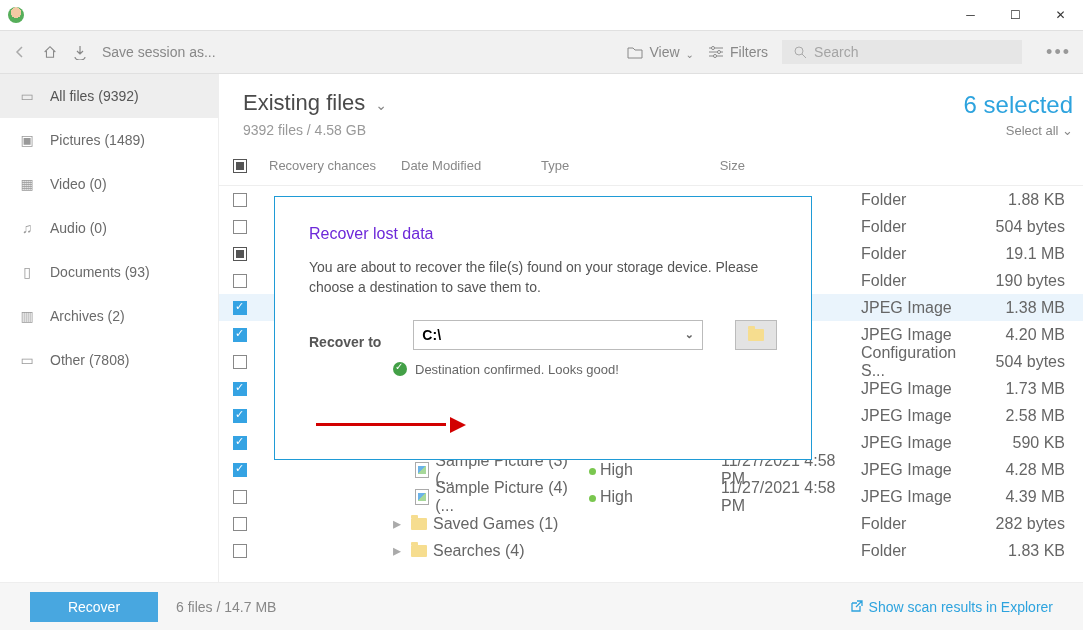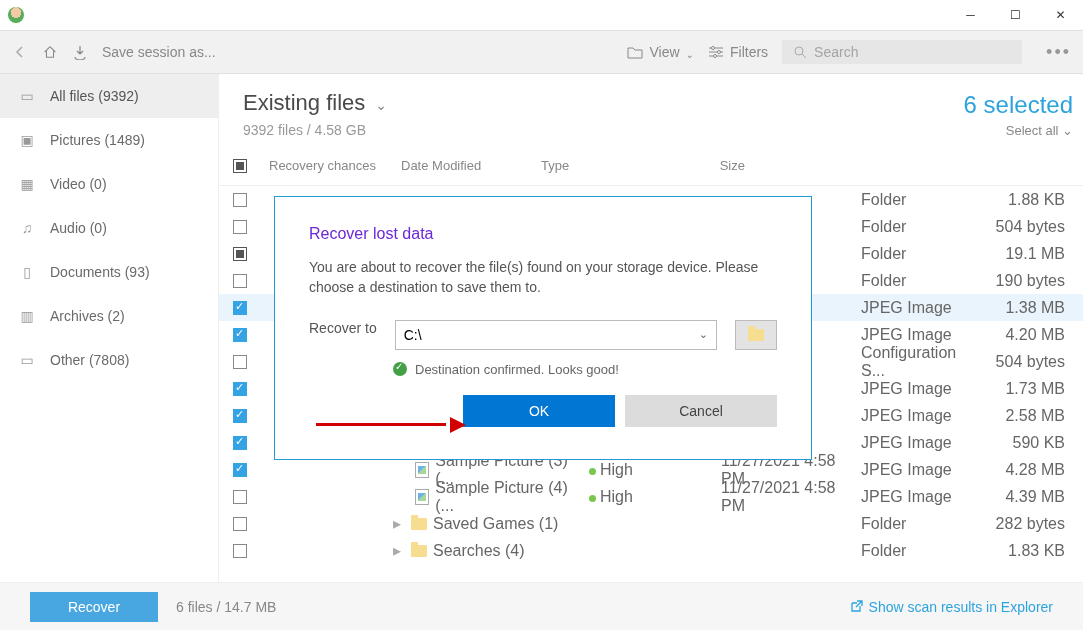--- a/index.html
+++ b/index.html
@@ -60,21 +60,21 @@
 .dot.g { background:#7ac74f; }
 
 .footer { height: 48px; background: #f6f6f6; display: flex; align-items: center; padding: 0 30px; gap: 18px; border-top:1px solid #eee; }
 .recover-btn { background: #48a7e0; color: #fff; border: none; width: 128px; height: 30px; font-size: 14px; }
 .footer .info { color: #888; font-size: 14px; }
 .footer .explorer { margin-left: auto; color: #2da3de; font-size: 14px; display:flex; align-items:center; gap:6px; }
 
 .modal { position: absolute; left: 274px; top: 196px; width: 538px; height: 264px; background: #fff; border: 1px solid #1f9bd6; padding: 28px 34px; z-index: 50; }
 .modal h2 { font-size: 16px; font-weight: 400; color: #6d28d9; margin-bottom: 14px; }
 .modal .msg { font-size: 14px; color: #555; line-height: 1.45; margin-bottom: 22px; }
-.modal .dest-row { display: flex; align-items: flex-start; gap: 18px; }
+.modal .dest-row { display: flex; align-items: flex-end; gap: 32px; font-weight: bold; }
 .modal .dest-row label { font-size: 14px; color: #555; }
 .modal .dest-row select, .modal .dest-input { flex:1; height: 30px; border:1px solid #bbb; padding:0 8px; font-size:14px; background:#fff; display:flex; align-items:center; justify-content:space-between; }
 .modal .browse { width:42px; height:30px; background:#e3e3e3; border:1px solid #bbb; display:flex; align-items:center; justify-content:center; }
 .modal .confirm { display:flex; align-items:center; gap:8px; margin: 12px 0 18px 84px; font-size:13px; color:#666; }
 .ok-circle { width:14px; height:14px; background:#43a047; border-radius:50%; position:relative; }
 .ok-circle::after{ content:"✓"; color:#fff; font-size:10px; position:absolute; left:2px; top:-1px;}
 .modal .btn-row { display:flex; gap:10px; margin-left:154px; }
 .modal .btn { width:154px; height:32px; border:none; font-size:14px; }
 .modal .btn.ok { background:#0176d3; color:#fff; }
 .modal .btn.cancel { background:#dcdcdc; color:#444; }
@@ -386,22 +386,18 @@
       <span style="font-size:11px;color:#666;">⌄</span>
     </div>
     <div class="browse">
         <span class="fold-ico"></span>
       </div>
   </div>
   <div class="confirm">
     <span class="ok-circle"></span>
     <span>Destination confirmed. Looks good!</span>
   </div>
-  <div class="btn-row">
-    <button class="btn ok">OK</button>
-    <button class="btn cancel">Cancel</button>
-  </div>
 </div>
 
 <div class="arrow">
   <div class="shaft"></div>
     <div class="head"></div>
 </div>
 
 </body></html>

